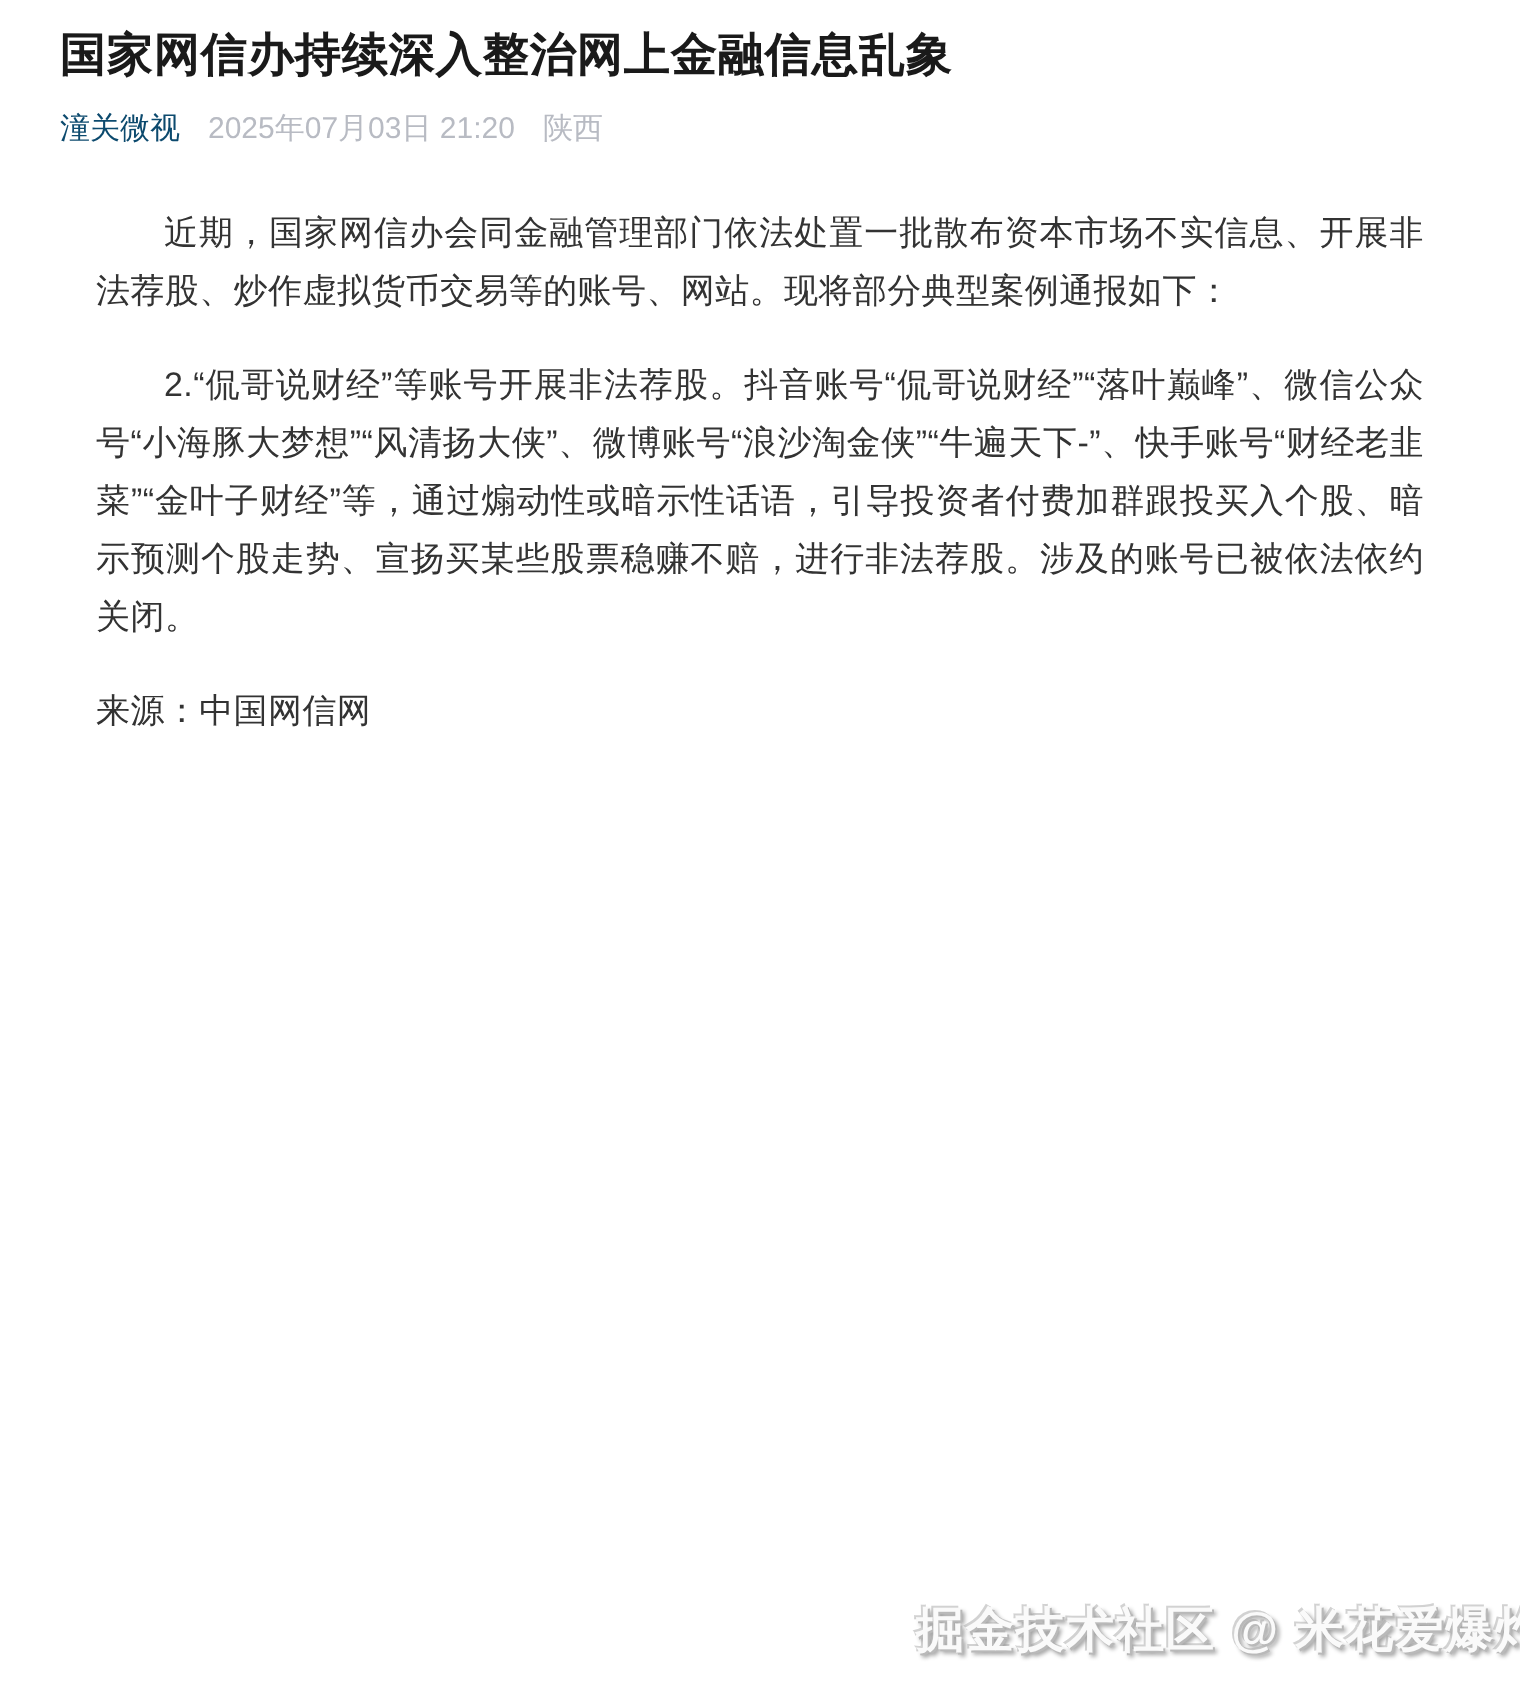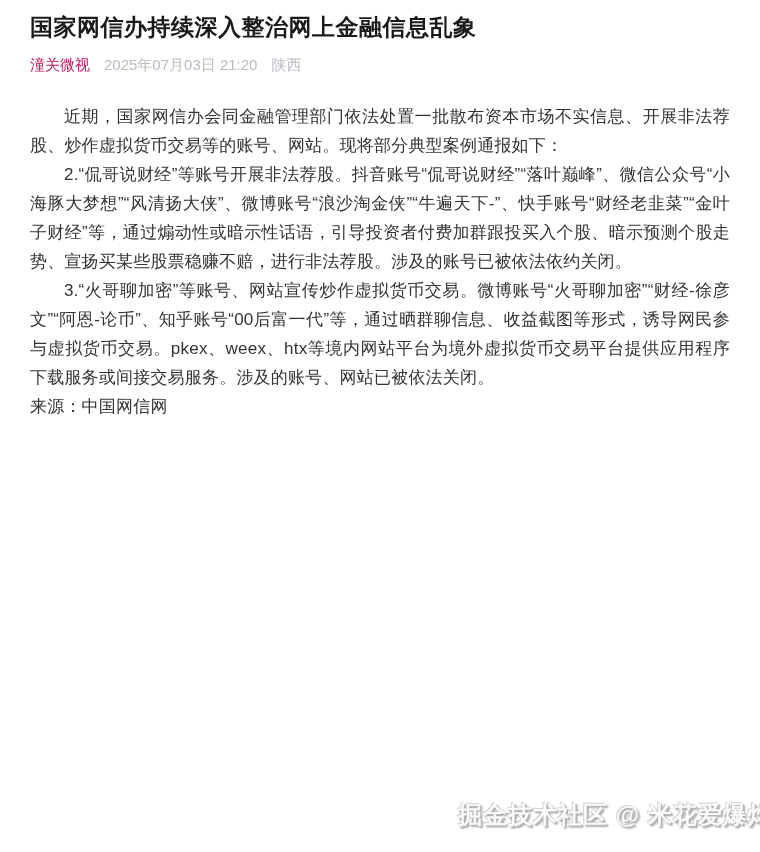--- a/index.html
+++ b/index.html
@@ -26,32 +26,32 @@
     letter-spacing: 0.5px;
   }
   .meta-row {
     display: flex;
     align-items: center;
     gap: 14px;
     font-size: 15px;
     line-height: 1.2;
     margin-bottom: 28px;
   }
-  .source-name { color: #be185d; cursor: pointer; }
+  .source-name { color: #0c4a6e; cursor: pointer; }
   .meta-time  { color: #b8bbc3; }
   .meta-loc   { color: #b8bbc3; }
   .article-body {
     font-size: 17px;
     line-height: 29px;
     color: #333333;
     text-align: justify;
     letter-spacing: 0.2px;
   }
   .article-body p {
-    margin: 0;
+    margin: 18px;
     text-indent: 2em;
   }
   .article-body p.source-line {
     text-indent: 0;
   }
   .watermark {
     position: absolute;
     left: 458px;
     top: 799px;
     font-size: 24px;
@@ -75,19 +75,18 @@
 
   <div class="meta-row">
     <span class="source-name">潼关微视</span>
     <span class="meta-time">2025年07月03日 21:20</span>
     <span class="meta-loc">陕西</span>
   </div>
 
   <div class="article-body">
     <p>近期，国家网信办会同金融管理部门依法处置一批散布资本市场不实信息、开展非法荐股、炒作虚拟货币交易等的账号、网站。现将部分典型案例通报如下：</p>
     <p>2.“侃哥说财经”等账号开展非法荐股。抖音账号“侃哥说财经”“落叶巅峰”、微信公众号“小海豚大梦想”“风清扬大侠”、微博账号“浪沙淘金侠”“牛遍天下-”、快手账号“财经老韭菜”“金叶子财经”等，通过煽动性或暗示性话语，引导投资者付费加群跟投买入个股、暗示预测个股走势、宣扬买某些股票稳赚不赔，进行非法荐股。涉及的账号已被依法依约关闭。</p>
-    <p>3.“火哥聊加密”等账号、网站宣传炒作虚拟货币交易。微博账号“火哥聊加密”“财经-徐彦文”“阿恩-论币”、知乎账号“00后富一代”等，通过晒群聊信息、收益截图等形式，诱导网民参与虚拟货币交易。pkex、weex、htx等境内网站平台为境外虚拟货币交易平台提供应用程序下载服务或间接交易服务。涉及的账号、网站已被依法关闭。</p>
     <p class="source-line">来源：中国网信网</p>
   </div>
 
   <div class="watermark">掘金技术社区 @ 米花爱爆炸</div>
 
 </div>
 
 </body></html>

